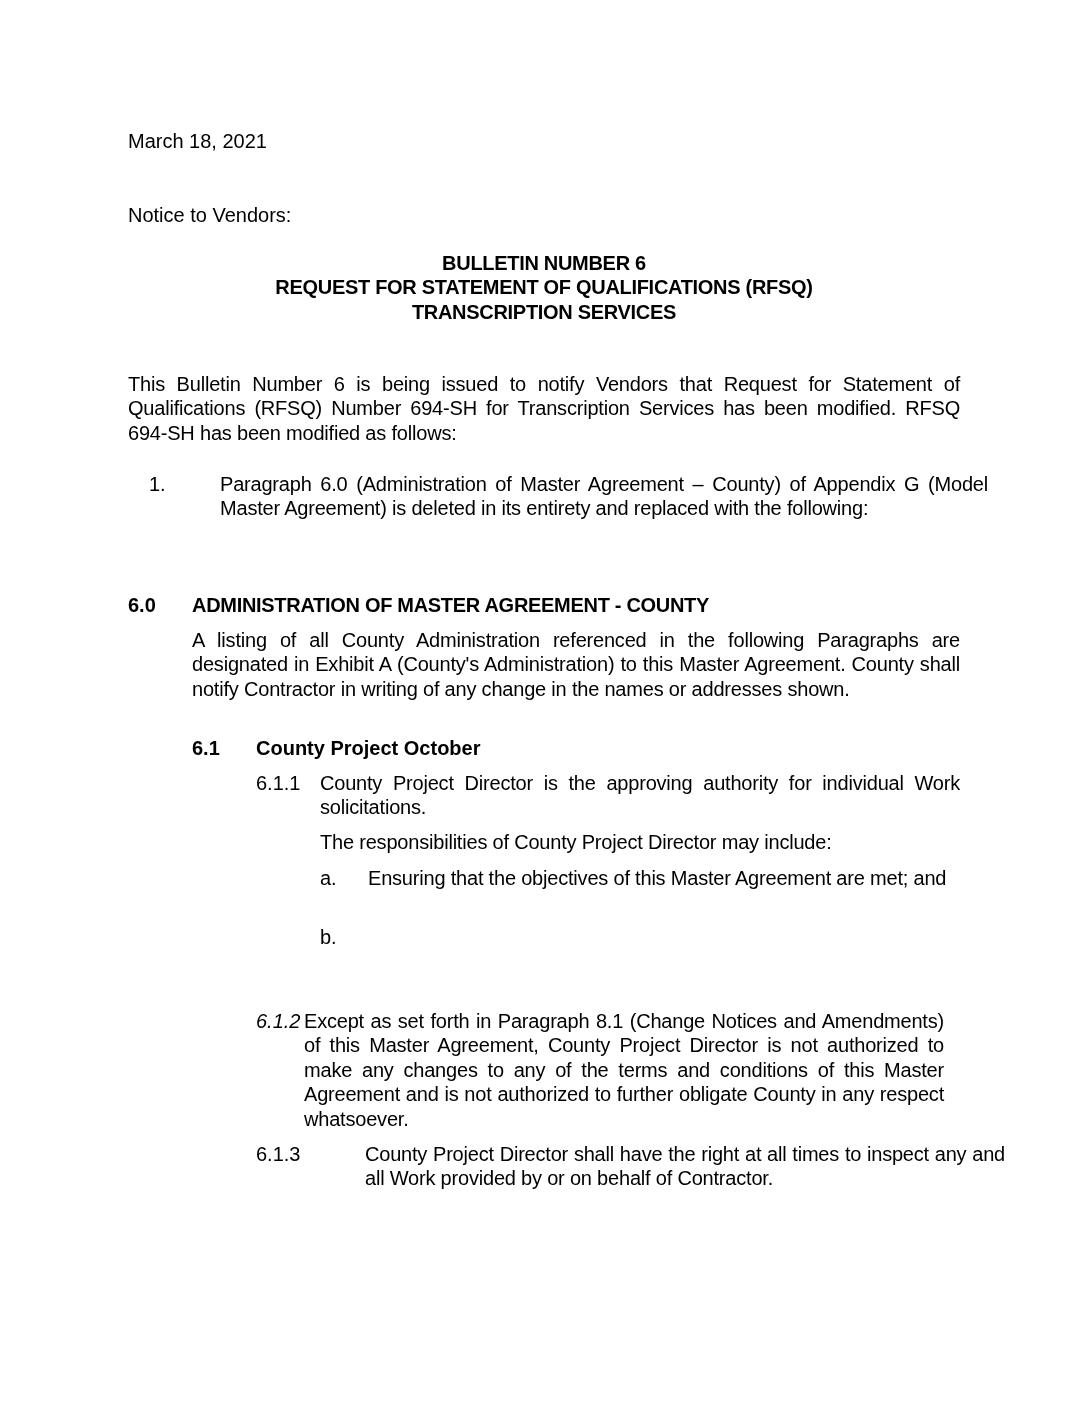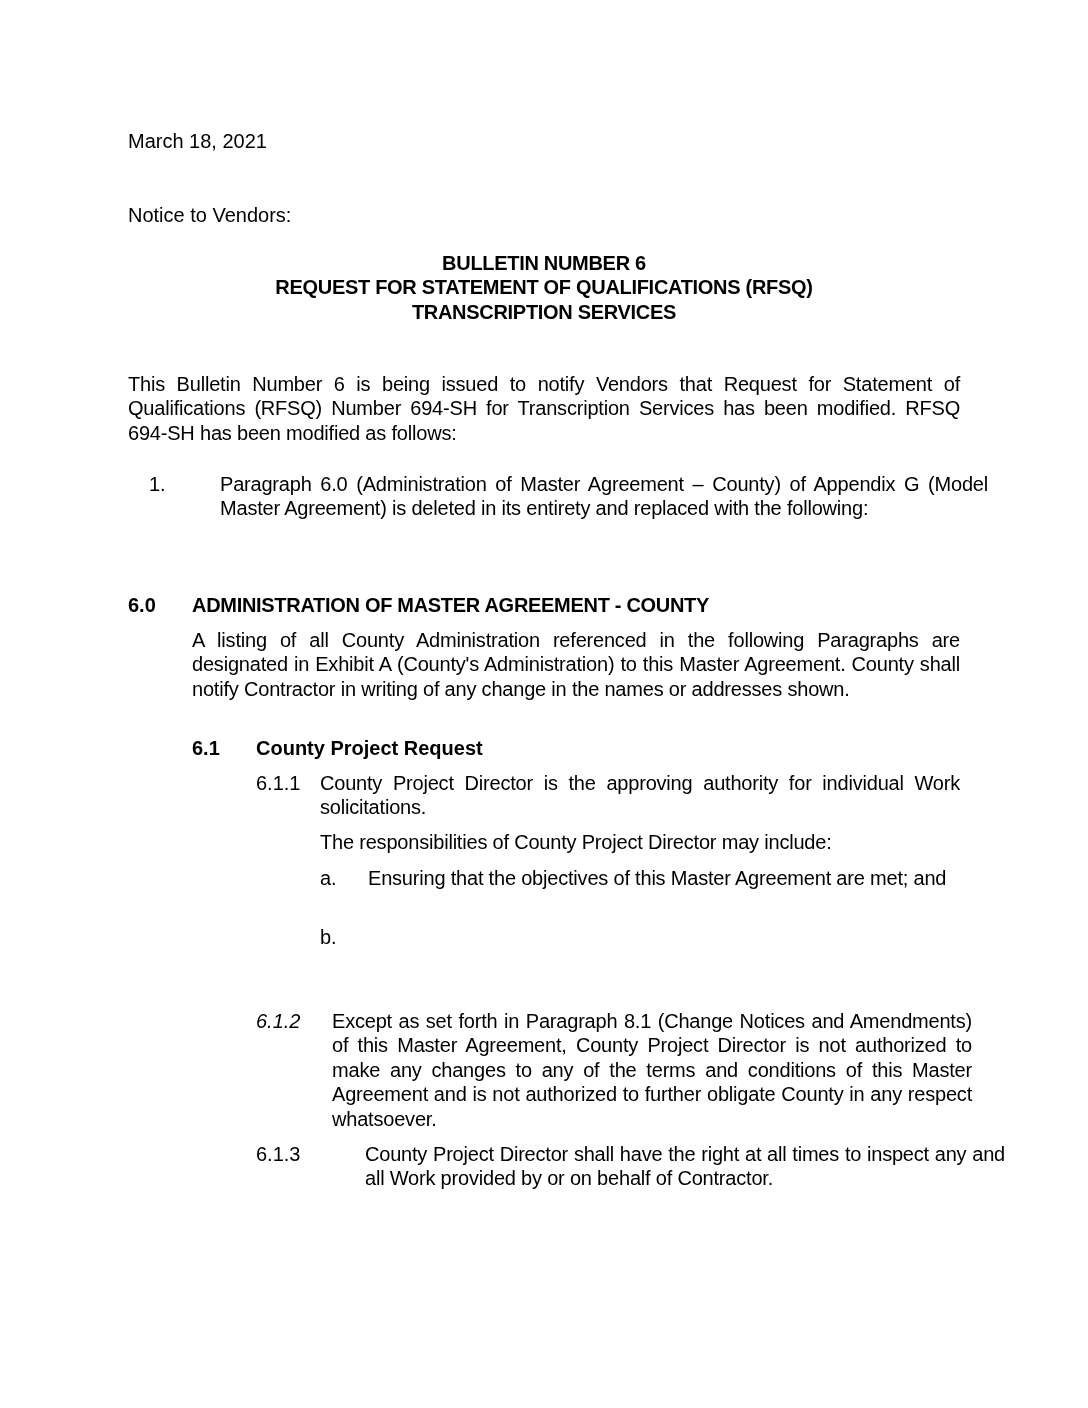--- a/index.html
+++ b/index.html
@@ -34,30 +34,30 @@
   <div class="p justify" style="left:128px; top:372px; width:832px;">This Bulletin Number 6 is being issued to notify Vendors that Request for Statement of Qualifications (RFSQ) Number 694-SH for Transcription Services has been modified. RFSQ 694-SH has been modified as follows:</div>
 
   <div class="num" style="left:149px; top:472px;">1.</div>
   <div class="p justify" style="left:192px; top:472px; width:768px;margin-left:28px;">Paragraph 6.0 (Administration of Master Agreement – County) of Appendix G (Model Master Agreement) is deleted in its entirety and replaced with the following:</div>
 
   <div class="num bold" style="left:128px; top:593px;">6.0</div>
   <div class="num bold" style="left:192px; top:593px; letter-spacing:-0.3px;">ADMINISTRATION OF MASTER AGREEMENT - COUNTY</div>
   <div class="p justify" style="left:192px; top:628px; width:768px;">A listing of all County Administration referenced in the following Paragraphs are designated in Exhibit A (County's Administration) to this Master Agreement. County shall notify Contractor in writing of any change in the names or addresses shown.</div>
 
   <div class="num bold" style="left:192px; top:736px;">6.1</div>
-  <div class="num bold" style="left:256px; top:736px;">County Project Request</div>
+  <div class="num bold" style="left:256px; top:736px;">County Project October</div>
 
   <div class="num" style="left:256px; top:771px;">6.1.1</div>
   <div class="p" style="left:320px; top:830px; width:640px;">The responsibilities of County Project Director may include:</div>
   <div class="p justify" style="left:320px; top:771px; width:640px;">County Project Director is the approving authority for individual Work solicitations.</div>
 
   <div class="num" style="left:320px; top:866px;">a.</div>
   <div class="p justify" style="left:368px; top:866px; width:592px;">Ensuring that the objectives of this Master Agreement are met; and</div>
 
   <div class="num" style="left:320px; top:925px;">b.</div>
 
   <div class="num" style="left:256px; top:1009px;font-style:italic;">6.1.2</div>
-  <div class="p justify" style="left:332px; top:1009px; width:640px;">Except as set forth in Paragraph 8.1 (Change Notices and Amendments) of this Master Agreement, County Project Director is not authorized to make any changes to any of the terms and conditions of this Master Agreement and is not authorized to further obligate County in any respect whatsoever.</div>
+  <div class="p justify" style="left:304px; top:1009px; width:640px;">Except as set forth in Paragraph 8.1 (Change Notices and Amendments) of this Master Agreement, County Project Director is not authorized to make any changes to any of the terms and conditions of this Master Agreement and is not authorized to further obligate County in any respect whatsoever.</div>
 
   <div class="num" style="left:256px; top:1142px;">6.1.3</div>
   <div class="p justify" style="left:320px; top:1142px; width:640px;margin-left:45px;">County Project Director shall have the right at all times to inspect any and all Work provided by or on behalf of Contractor.</div>
 
 </div>
 
 </body></html>

